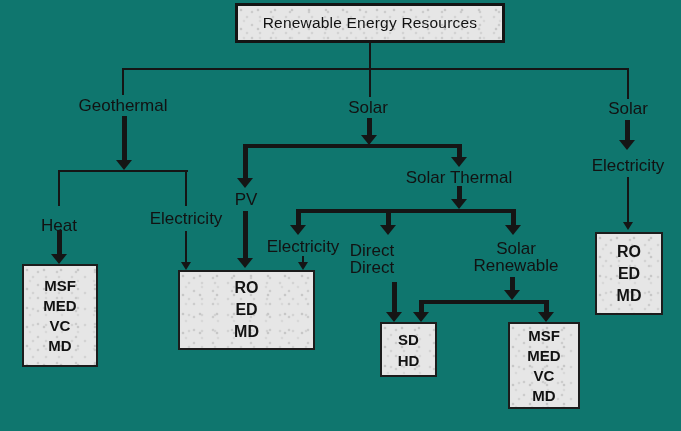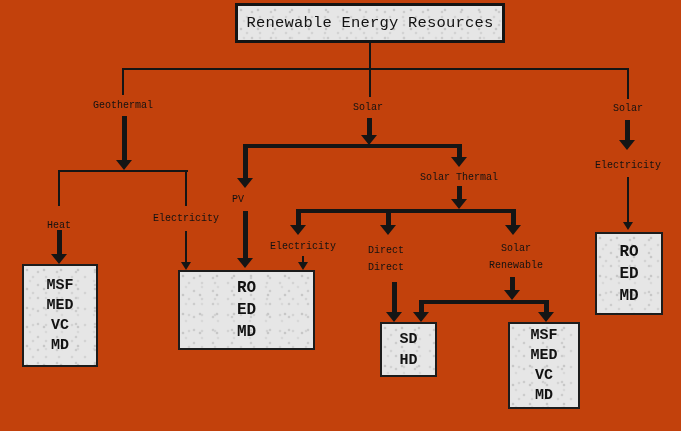--- a/index.html
+++ b/index.html
@@ -1,29 +1,29 @@
 <!DOCTYPE html>
 <html><head>
 <meta charset="utf-8">
 <style>
   html,body{margin:0;padding:0;background:#fff;}
-  #canvas{position:relative;width:681px;height:431px;background:#c2410c;
-    font-family:Liberation Mono, monospace;color:#111;overflow:hidden;}
+  #canvas{position:relative;width:681px;height:431px;background:#0f766e;
+    font-family:Liberation Sans, sans-serif;color:#111;overflow:hidden;}
 
   
   .ln{position:absolute;background:#151515;}
 
   
   .ah{position:absolute;width:0;height:0;}
   .ah.big{border-left:8px solid transparent;border-right:8px solid transparent;border-top:10px solid #151515;}
   .ah.sm{border-left:5px solid transparent;border-right:5px solid transparent;border-top:8px solid #151515;}
 
   
   .lbl{position:absolute;transform:translateX(-50%);white-space:nowrap;
-    font-size:10px;line-height:17px;text-align:center;color:#121212;}
+    font-size:17px;line-height:17px;text-align:center;color:#121212;}
 
   
   .gbox{position:absolute;border:2px solid #1c1c1c;
     background-color:#e6e6e6;
     background-image:
       radial-gradient(circle at 3px 4px,  #c7c7c7 1px, transparent 1.7px),
       radial-gradient(circle at 9px 11px, #d3d3d3 1px, transparent 1.7px),
       radial-gradient(circle at 14px 6px, #cccccc 1px, transparent 1.7px),
       radial-gradient(circle at 6px 15px, #d8d8d8 1px, transparent 1.7px);
     background-size:17px 19px, 13px 16px, 19px 13px, 16px 17px;
@@ -53,31 +53,31 @@
   #lbl-heat{left:59px;top:217px;}
   #lbl-elec-geo{left:186px;top:210px;}
   #a2s{left:57px;top:230px;width:5px;height:24px;} #a2h{left:51px;top:254px;}
   #a3s{left:185px;top:231px;width:2px;height:31px;} #a3h{left:181px;top:262px;}
   #box-geo{left:22px;top:264px;width:72px;height:99px;font-size:15px;line-height:20px;}
 
   
   #a4s{left:367px;top:118px;width:5px;height:17px;} #a4h{left:361px;top:135px;}
   #h3{left:243px;top:144px;width:219px;height:4px;}
   #a5s{left:243px;top:144px;width:5px;height:34px;} #a5h{left:237px;top:178px;}
-  #lbl-pv{left:238px;top:191px;}
+  #lbl-pv{left:246px;top:191px;}
   #a6s{left:457px;top:144px;width:5px;height:13px;} #a6h{left:451px;top:157px;}
   #lbl-solar-thermal{left:459px;top:169px;}
   #a7s{left:243px;top:211px;width:5px;height:47px;} #a7h{left:237px;top:258px;}
   #a8s{left:457px;top:186px;width:5px;height:13px;} #a8h{left:451px;top:199px;}
   #h4{left:296px;top:209px;width:220px;height:4px;}
   #a9s{left:296px;top:209px;width:5px;height:16px;}  #a9h{left:290px;top:225px;}
   #a10s{left:386px;top:209px;width:5px;height:16px;} #a10h{left:380px;top:225px;}
   #a11s{left:511px;top:209px;width:5px;height:16px;} #a11h{left:505px;top:225px;}
   #lbl-elec-solar{left:303px;top:238px;}
-  #lbl-direct{left:386px;top:242px;}
+  #lbl-direct{left:372px;top:242px;}
   #lbl-collectors{left:516px;top:240px;}
   #a12s{left:302px;top:256px;width:2px;height:7px;} #a12h{left:298px;top:262px;}
   #box-solar{left:178px;top:270px;width:133px;height:76px;font-size:16px;line-height:22px;}
   #a13s{left:392px;top:282px;width:5px;height:30px;} #a13h{left:386px;top:312px;}
   #a14s{left:510px;top:277px;width:5px;height:13px;} #a14h{left:504px;top:290px;}
   #h5{left:419px;top:300px;width:130px;height:4px;}
   #a15s{left:419px;top:300px;width:5px;height:12px;} #a15h{left:413px;top:312px;}
   #a16s{left:544px;top:300px;width:5px;height:12px;} #a16h{left:538px;top:312px;}
   #box-sd{left:380px;top:322px;width:53px;height:51px;font-size:15px;line-height:21px;}
   #box-col{left:508px;top:322px;width:68px;height:83px;font-size:15px;line-height:20px;}

